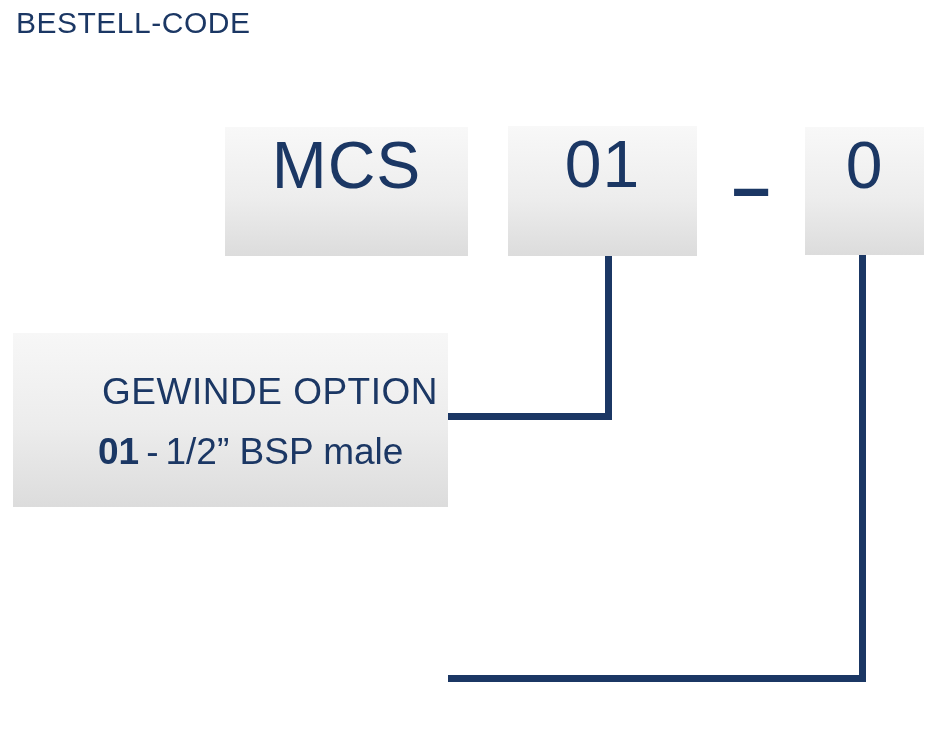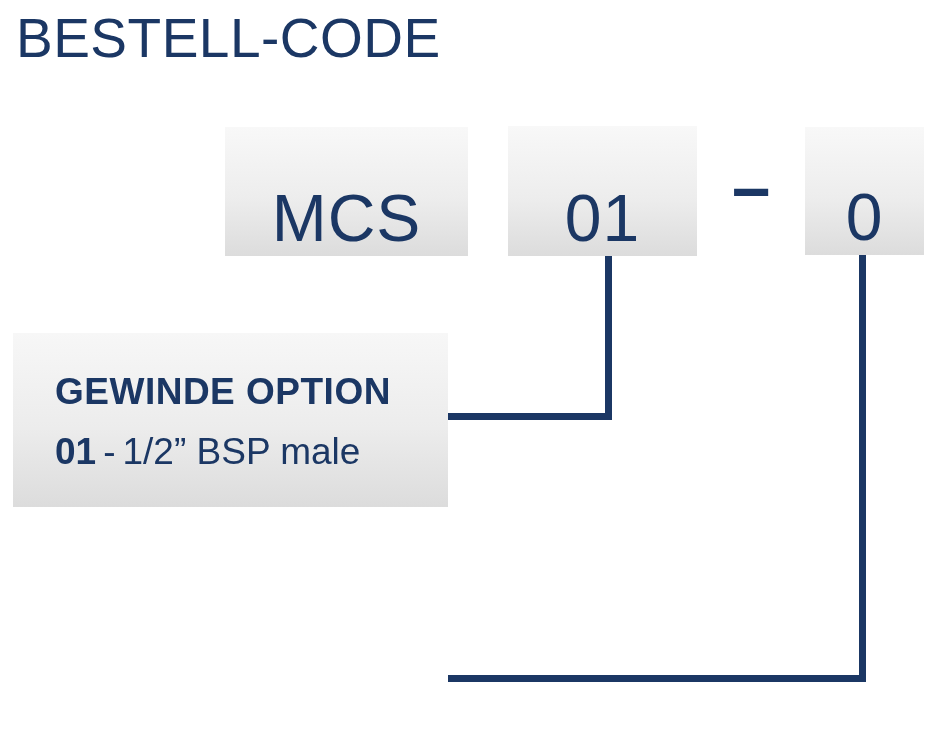--- a/index.html
+++ b/index.html
@@ -12,31 +12,31 @@
     position: relative;
     width: 940px;
     height: 734px;
     background: #ffffff;
     overflow: hidden;
   }
   .page-title {
     position: absolute;
     left: 16px;
     top: 6px;
-    font-size: 55px;
+    font-size: 30px;
     font-weight: 500;
     letter-spacing: 0.5px;
     color: #1b3764;
     white-space: nowrap;
   }
   .code-box {
     position: absolute;
     background: linear-gradient(to bottom, #f8f8f8 0%, #ededed 55%, #dcdcdc 100%);
     display: flex;
-    align-items: flex-end;
+    align-items: flex-start;
     justify-content: center;
     color: #1b3764;
     font-size: 66px;
     font-weight: 500;
     letter-spacing: 1px;
   }
   .code-box-mcs { left: 225px; top: 127px; width: 243px; height: 129px; }
   .code-box-gewinde { left: 508px; top: 126px; width: 189px; height: 130px; }
   .code-box-dichtung { left: 805px; top: 127px; width: 119px; height: 128px; }
   .code-separator {
@@ -71,30 +71,32 @@
     width: 435px;
     background: linear-gradient(to bottom, #f7f7f7 0%, #ececec 55%, #dcdcdc 100%);
     box-sizing: border-box;
     padding: 34px 10px 0 42px;
     color: #1b3764;
   }
   .option-box-gewinde { top: 333px; height: 174px; }
   .option-box-dichtung { top: 546px; height: 163px; }
   .option-heading {
     font-size: 37px;
-    font-weight: 700;
+    font-weight: 400;
     letter-spacing: 0.5px;
     line-height: 50px;
     white-space: nowrap;
+    text-align: right;
   }
   .option-line {
     font-size: 37px;
     line-height: 50px;
     margin-top: 10px;
     white-space: nowrap;
+    margin-left: 43px;
   }
   .option-value { font-weight: 700; }
   .option-sep { margin: 0 7px; }
 </style>
 </head>
 <body>
 
 <div class="canvas">
 
   <div class="page-title">BESTELL-CODE</div>

